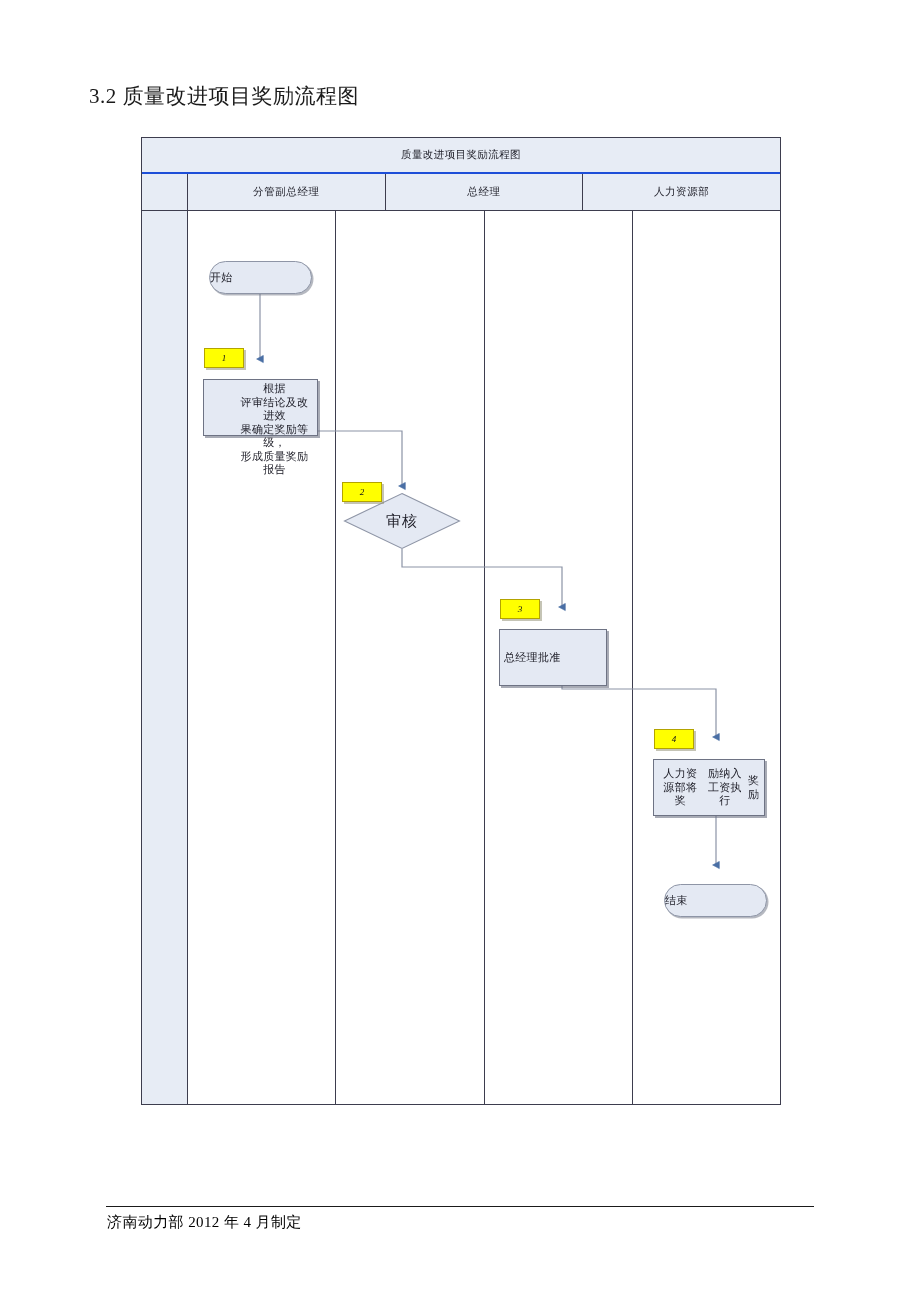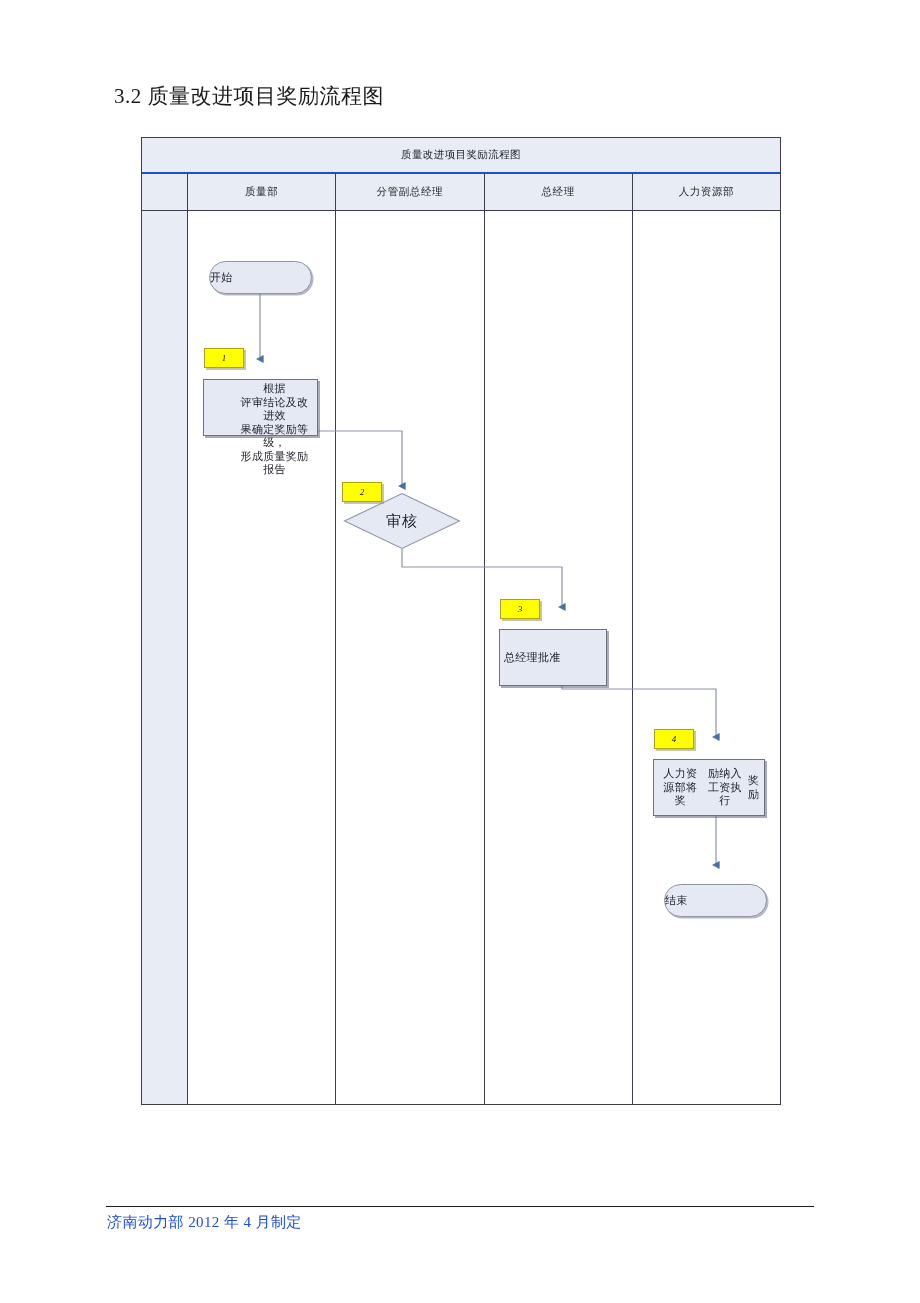--- a/index.html
+++ b/index.html
@@ -15,21 +15,21 @@
     position: relative;
     width: 920px;
     height: 1303px;
     background: #ffffff;
     overflow: hidden;
   }
 
   
   #doc-title {
     position: absolute;
-    left: 114px;
+    left: 89px;
     top: 82px;
     font-size: 21px;
     line-height: 28px;
     letter-spacing: 0.5px;
     color: #1a1a1a;
     white-space: nowrap;
   }
 
   
   #flow-frame {
@@ -188,43 +188,40 @@
     height: 1px;
     background: #1a1a1a;
   }
   #footer-text {
     position: absolute;
     left: 107px;
     top: 1211px;
     font-size: 15px;
     line-height: 22px;
     letter-spacing: 0.4px;
-    color: #1d4ed8;
+    color: #000000;
     white-space: nowrap;
   }
 </style>
 </head>
 <body>
 
 <div id="page">
 
   <div id="doc-title">3.2 质量改进项目奖励流程图</div>
 
   <div id="flow-frame">
 
     <div id="flow-banner">
       <span>质量改进项目奖励流程图</span>
     </div>
 
     <div id="lane-header-row">
       <div class="lane-head spacer w-spacer">
         <span></span>
-      </div>
-      <div class="lane-head w-lane">
-        <span>质量部</span>
       </div>
       <div class="lane-head w-lane">
         <span>分管副总经理</span>
       </div>
       <div class="lane-head w-lane">
         <span>总经理</span>
       </div>
       <div class="lane-head w-lane last">
         <span>人力资源部</span>
       </div>

